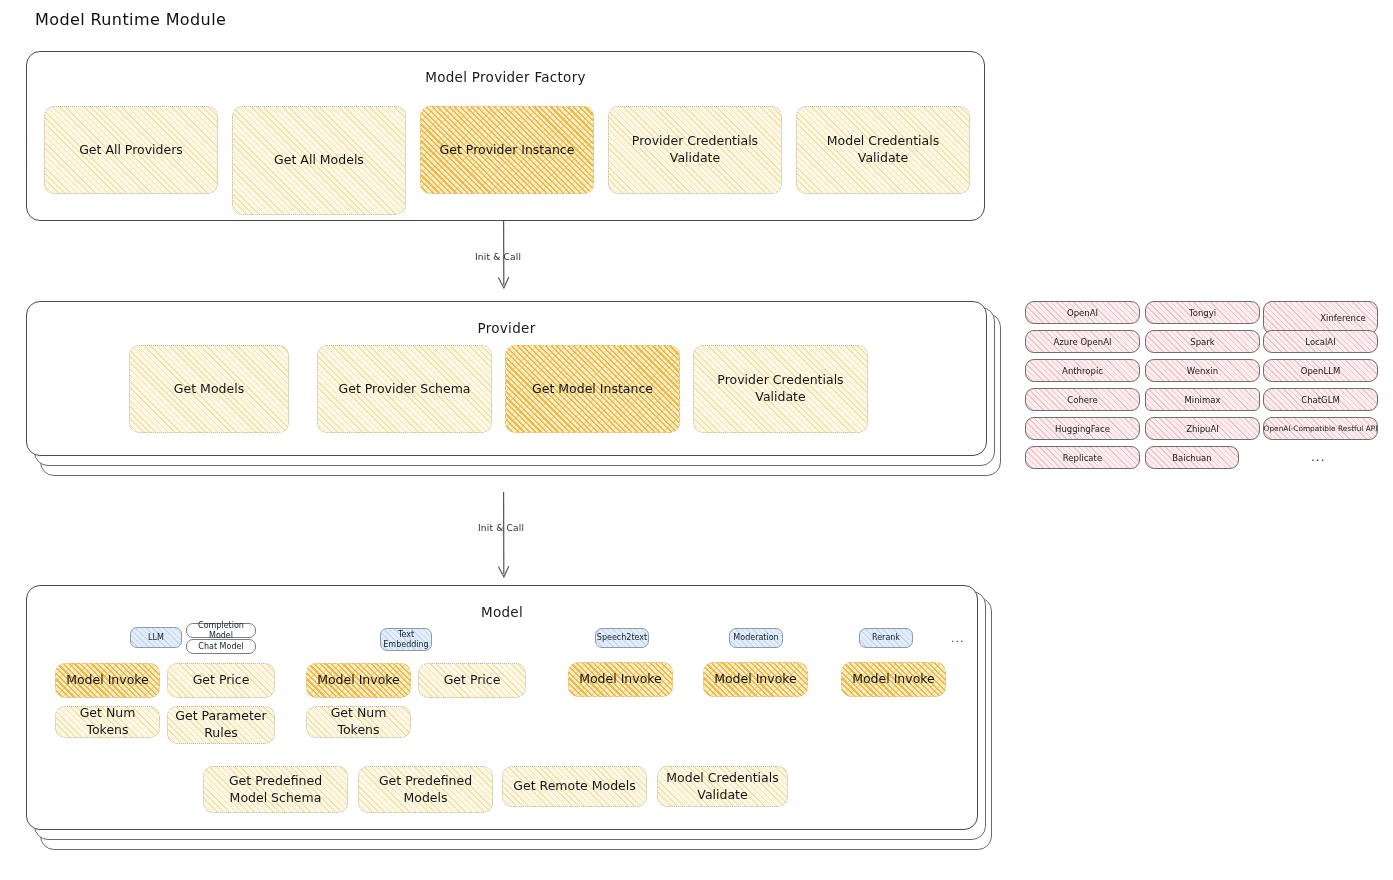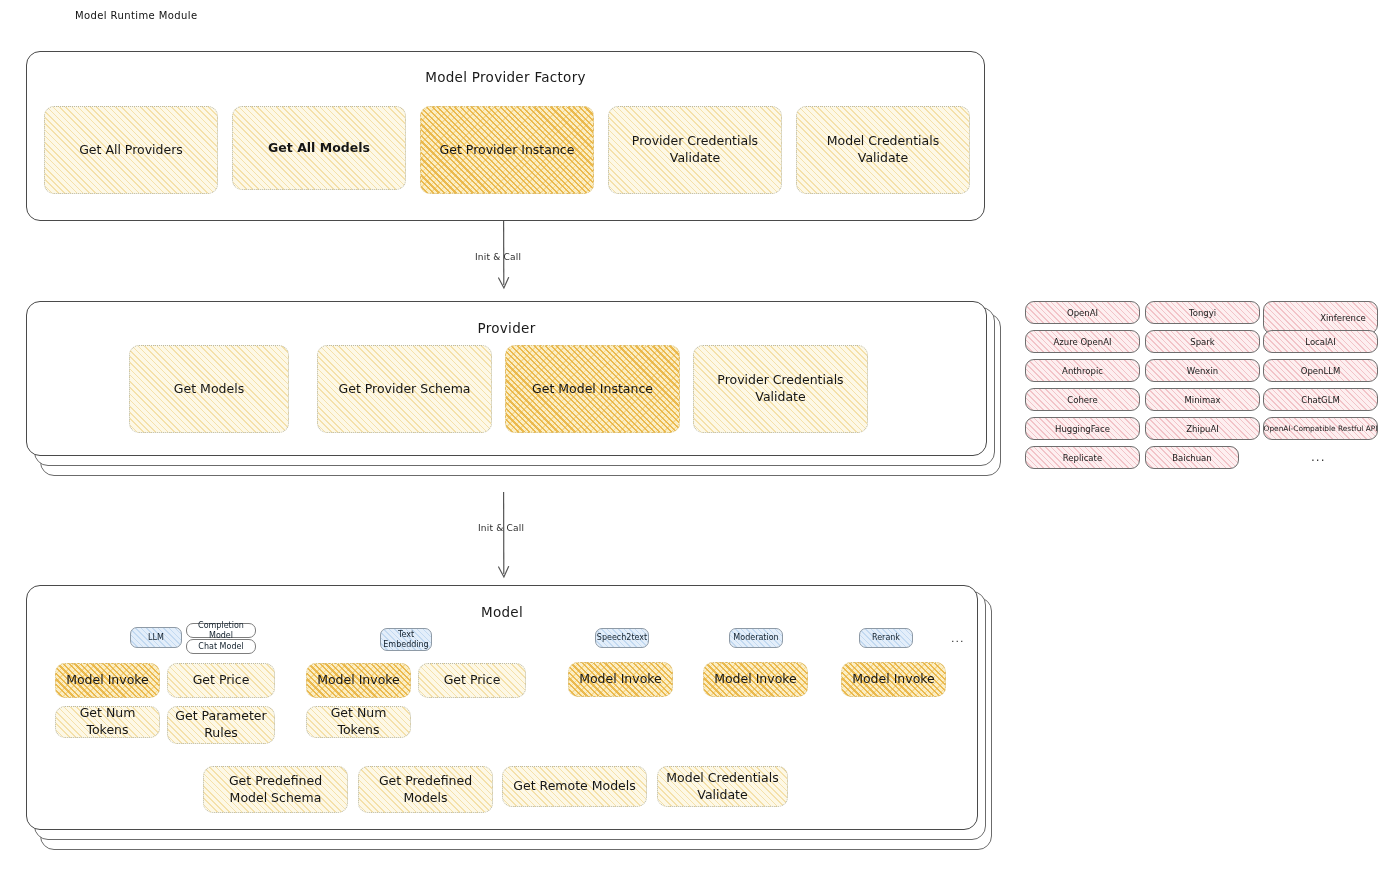--- a/index.html
+++ b/index.html
@@ -10,23 +10,22 @@
     font-family:"DejaVu Sans","Liberation Sans",sans-serif;
     color:#1f1f1f;
     overflow:hidden;
     position:relative;
   }
   #stage{position:relative;width:1393px;height:880px;}
 
   
   .page-title{
     position:absolute;left:35px;top:10px;
-    font-size:10px;letter-spacing:.4px;color:#111;
-    white-space:nowrap;
-    margin-left:40px;
+    font-size:16px;letter-spacing:.4px;color:#111;
+    white-space:nowrap;
   }
 
   
   .panel{
     position:absolute;
     background:#ffffff;
     border:1.2px solid #4a4a4a;
     border-radius:14px;
     box-sizing:border-box;
   }
@@ -151,21 +150,21 @@
 <body>
 
 <div id="stage">
 
   <div class="page-title">Model Runtime Module</div>
 
   <div class="panel" style="left:26px;top:51px;width:959px;height:170px;"></div>
   <div class="panel-title" style="left:26px;top:69px;width:959px;">Model Provider Factory</div>
 
   <div class="hbox" style="left:44px;top:106px;width:174px;height:88px;">Get All Providers</div>
-  <div class="hbox" style="left:232px;top:106px;width:174px;height:84px;font-weight:bold;">Get All Models</div>
+  <div class="hbox" style="left:232px;top:106px;width:174px;height:109px;">Get All Models</div>
   <div class="hbox strong" style="left:420px;top:106px;width:174px;height:88px;">Get Provider Instance</div>
   <div class="hbox" style="left:608px;top:106px;width:174px;height:88px;">Provider Credentials Validate</div>
   <div class="hbox" style="left:796px;top:106px;width:174px;height:88px;">Model Credentials Validate</div>
 
   <svg class="arrow-svg" style="left:492px;top:221px;" width="24" height="76" viewBox="0 0 24 76">
     <path d="M11.6 0 L11.8 64" stroke="#555" stroke-width="1.2" fill="none"></path>
     <path d="M6.6 57 L11.9 67 L16.6 56.5" stroke="#555" stroke-width="1.2" fill="none" stroke-linecap="round"></path>
   </svg>
   <div class="arrow-label" style="left:475px;top:252px;">Init &amp; Call</div>
 
@@ -182,21 +181,21 @@
   <div class="ptag" style="left:1025px;top:301px;width:115px;height:23px;">OpenAI</div>
   <div class="ptag" style="left:1025px;top:330px;width:115px;height:23px;">Azure OpenAI</div>
   <div class="ptag" style="left:1025px;top:359px;width:115px;height:23px;">Anthropic</div>
   <div class="ptag" style="left:1025px;top:388px;width:115px;height:23px;">Cohere</div>
   <div class="ptag" style="left:1025px;top:417px;width:115px;height:23px;">HuggingFace</div>
   <div class="ptag" style="left:1025px;top:446px;width:115px;height:23px;">Replicate</div>
 
   <div class="ptag" style="left:1145px;top:301px;width:115px;height:23px;">Tongyi</div>
   <div class="ptag" style="left:1145px;top:330px;width:115px;height:23px;">Spark</div>
   <div class="ptag" style="left:1145px;top:359px;width:115px;height:23px;">Wenxin</div>
-  <div class="ptag" style="left:1145px;top:388px;width:115px;height:23px;">Minimax</div>
+  <div class="ptag" style="left:1145px;top:388px;width:115px;height:23px;border-radius:6px;">Minimax</div>
   <div class="ptag" style="left:1145px;top:417px;width:115px;height:23px;">ZhipuAI</div>
   <div class="ptag" style="left:1145px;top:446px;width:94px;height:23px;">Baichuan</div>
 
   <div class="ptag" style="left:1263px;top:301px;width:115px;height:33px;padding-left:48px;">Xinference</div>
   <div class="ptag" style="left:1263px;top:330px;width:115px;height:23px;">LocalAI</div>
   <div class="ptag" style="left:1263px;top:359px;width:115px;height:23px;">OpenLLM</div>
   <div class="ptag" style="left:1263px;top:388px;width:115px;height:23px;">ChatGLM</div>
   <div class="ptag" style="left:1263px;top:417px;width:115px;height:23px;font-size:7.4px;">OpenAI-Compatible Restful API</div>
   <div class="dots" style="left:1311px;top:450px;">...</div>
 

